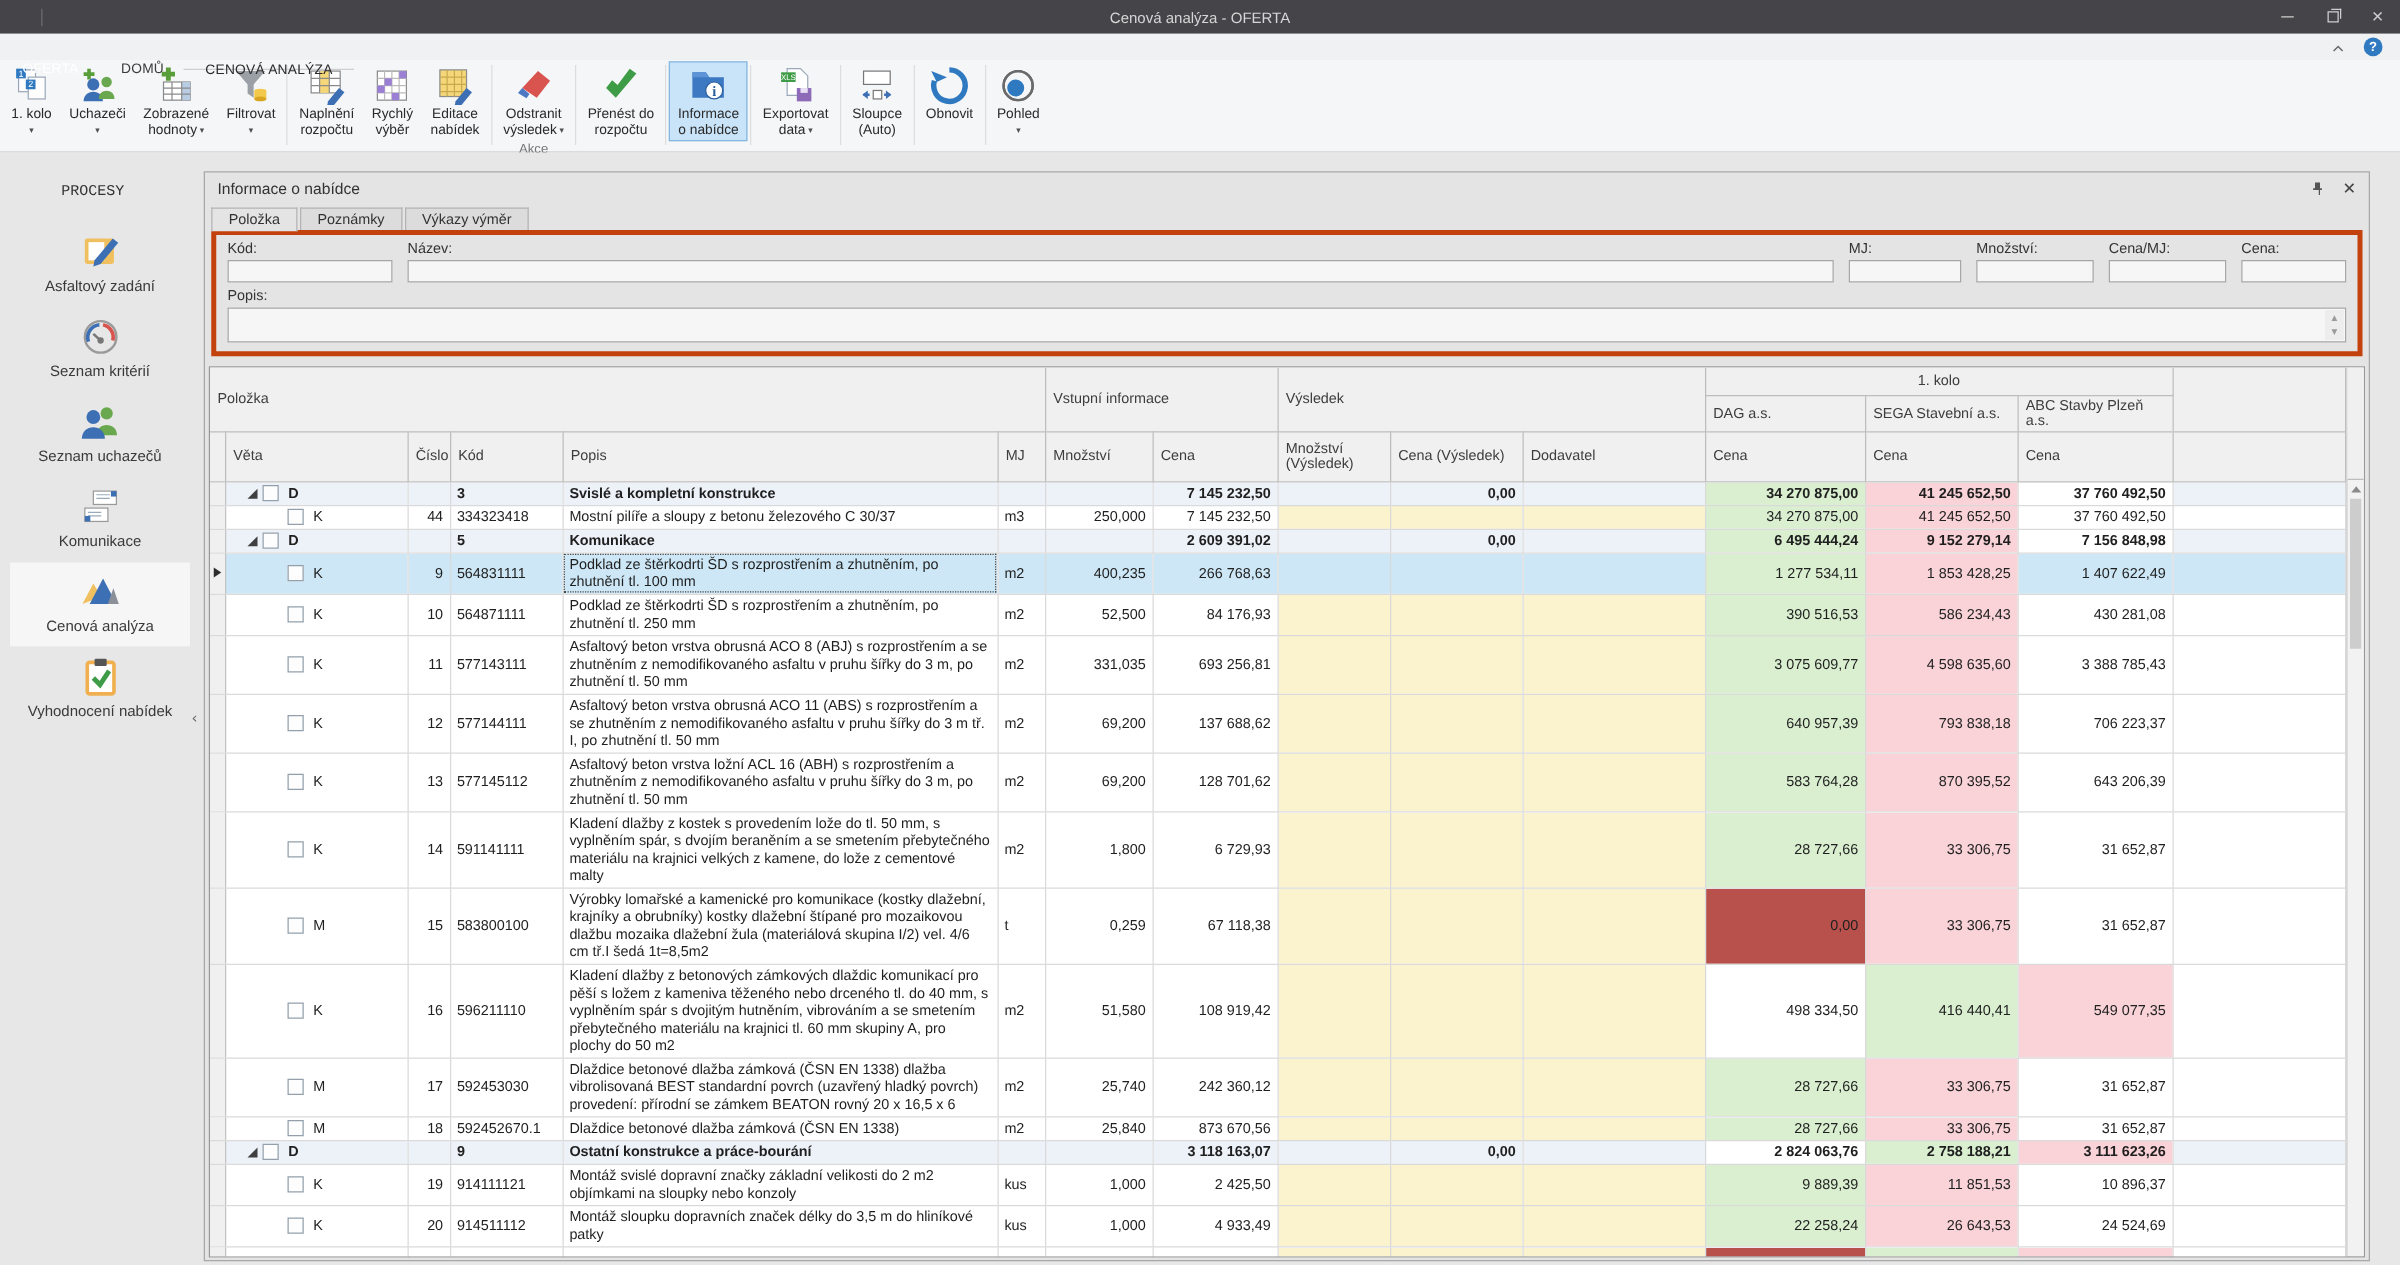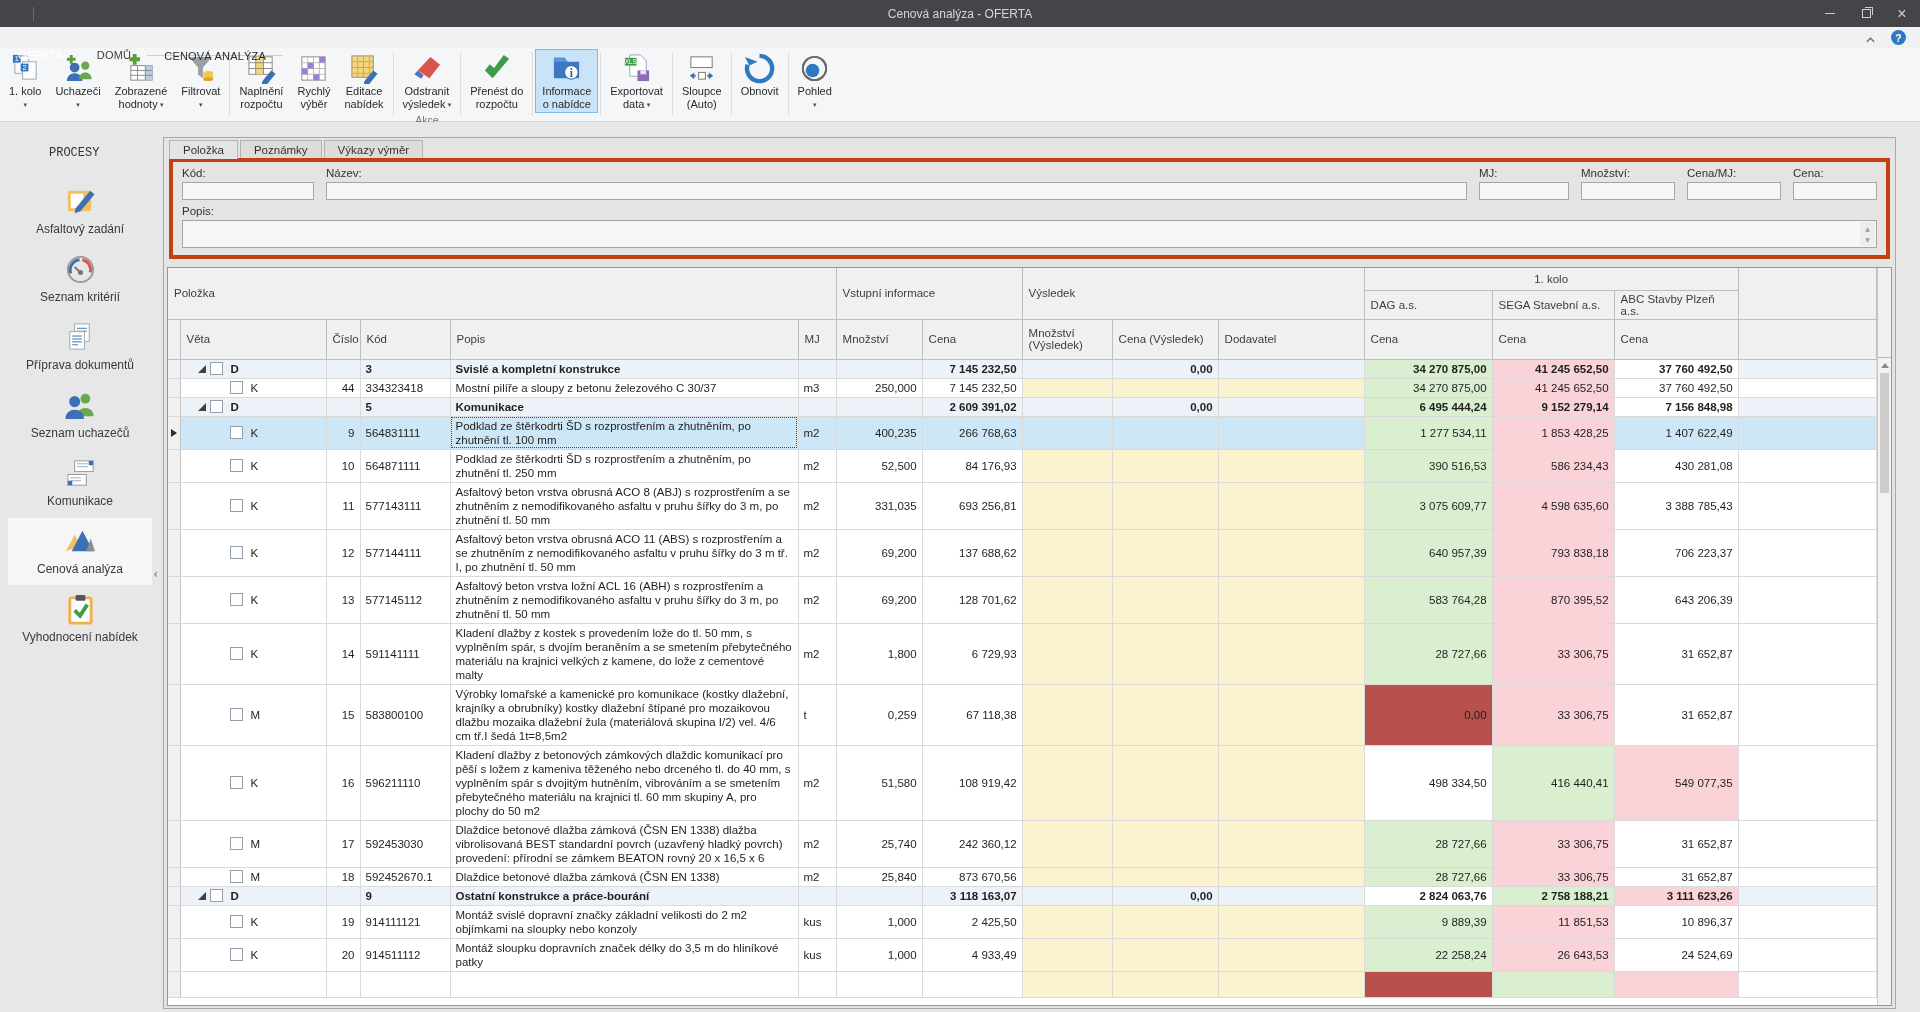--- a/index.html
+++ b/index.html
@@ -432,29 +432,20 @@
               <circle cx="17" cy="17" r="13" fill="none" stroke="#9a9a9a" stroke-width="2"></circle>
               <path d="M7 21a10.5 10.5 0 0 1 9-14" fill="none" stroke="#3d6fb4" stroke-width="3"></path>
               <path d="M19 7a10.5 10.5 0 0 1 8 13" fill="none" stroke="#d9534f" stroke-width="3"></path>
               <circle cx="17" cy="20" r="2.6" fill="#777"></circle>
               <path d="M17 20l-6-5.5" stroke="#777" stroke-width="2"></path>
             </svg></span>
           <div class="side-label">Seznam kritérií</div>
         </div>
         <div class="side-item">
           <span class="icon"><svg viewBox="0 0 34 34">
-              <rect x="11" y="3" width="15" height="18" fill="#fff" stroke="#9aa"></rect>
-              <path d="M13.5 7.5h10M13.5 10.5h10M13.5 13.5h6" stroke="#3d6fb4"></path>
-              <rect x="6" y="11" width="15" height="18" fill="#fff" stroke="#9aa"></rect>
-              <path d="M8.5 15.5h10M8.5 18.5h10M8.5 21.5h10M8.5 24.5h6" stroke="#3d6fb4"></path>
-            </svg></span>
-          <div class="side-label">Příprava dokumentů</div>
-        </div>
-        <div class="side-item">
-          <span class="icon"><svg viewBox="0 0 34 34">
               <circle cx="22" cy="10" r="5" fill="#6aa84f"></circle>
               <path d="M13.5 28c0-5.5 4-8.5 8.5-8.5s8.5 3 8.5 8.5z" fill="#6aa84f"></path>
               <circle cx="11" cy="13" r="5.7" fill="#3d6fb4"></circle>
               <path d="M1.5 31c0-6 4.3-9.5 9.5-9.5s9.5 3.5 9.5 9.5z" fill="#3d6fb4"></path>
             </svg></span>
           <div class="side-label">Seznam uchazečů</div>
         </div>
         <div class="side-item">
           <span class="icon"><svg viewBox="0 0 34 34">
               <rect x="11" y="4" width="19" height="11" fill="#fff" stroke="#999"></rect>
@@ -482,20 +473,31 @@
             </svg></span>
           <div class="side-label">Vyhodnocení nabídek</div>
         </div>
       </div>
     <span class="side-collapse">‹</span>
   </div>
 
   <div class="main">
     <div class="workpanel">
 
+      <div class="dock-head">
+        <span>Informace o nabídce</span>
+        <span class="dock-icons">
+          <span class="icon">
+            <svg viewBox="0 0 12 12">
+                <path d="M4 1h4v4.5h1.5V7H8v4H7V7H2.5V5.5H4z" fill="#555"></path>
+              </svg>
+          </span>
+          <span class="dock-close">✕</span>
+        </span>
+      </div>
 
       <div class="ptabs" id="panel-tabs">
           <div class="ptab active">Položka</div>
           <div class="ptab">Poznámky</div>
           <div class="ptab">Výkazy výměr</div>
         </div>
 
       <div class="pform">
         <div class="fieldrow" id="form-fields">
             <div class="pfield f-kod">

